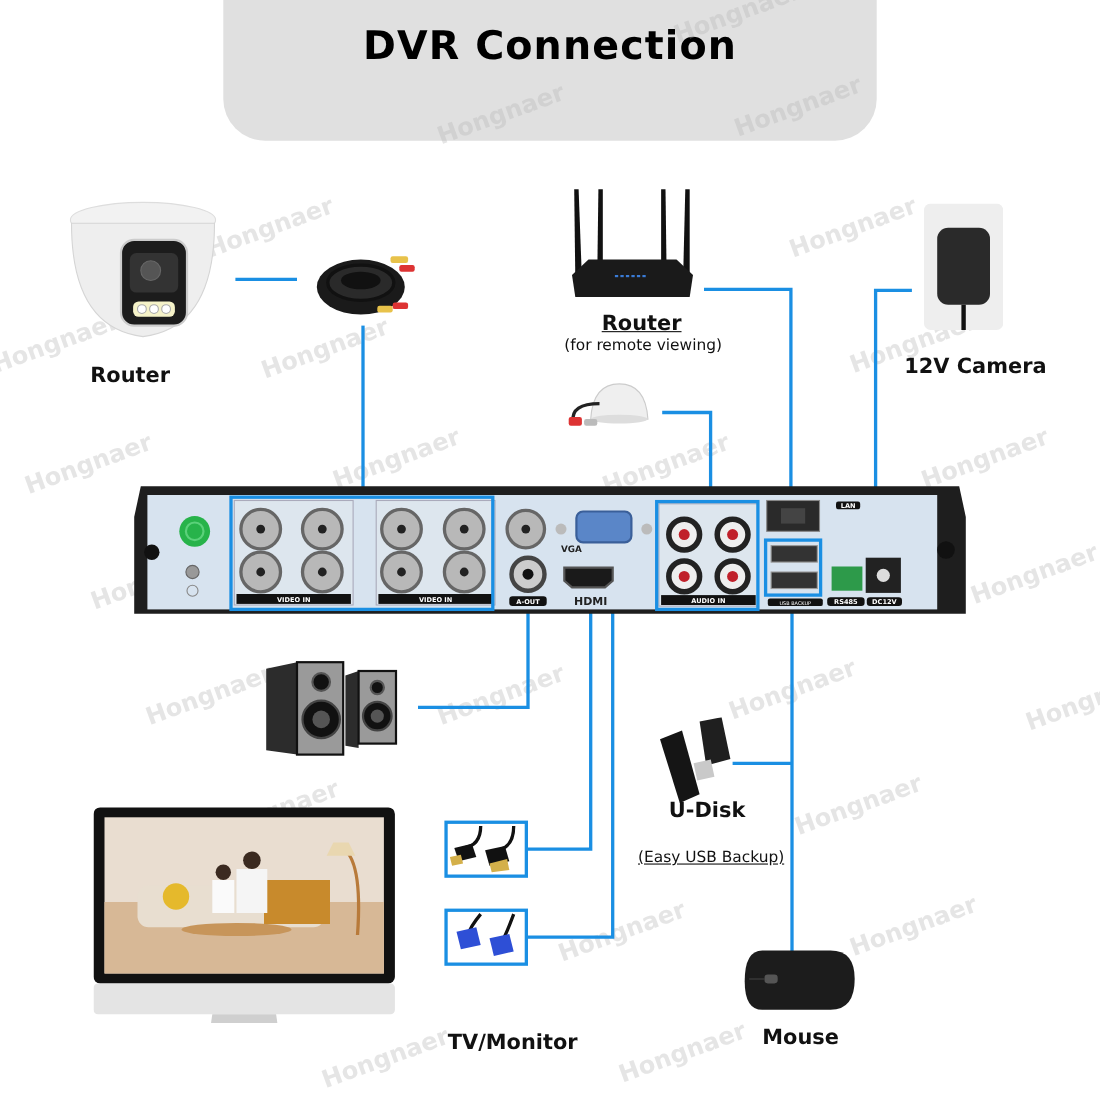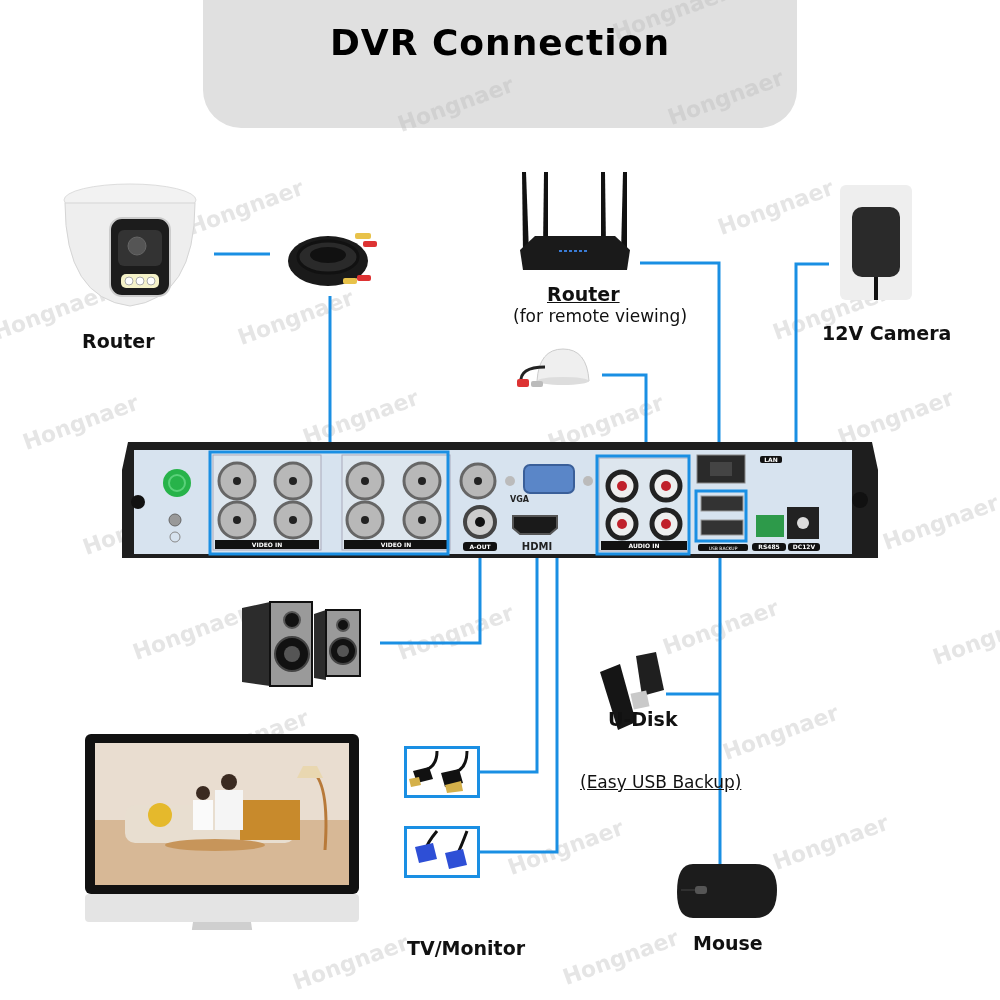--- a/index.html
+++ b/index.html
@@ -11,21 +11,21 @@
   .abs { position: absolute; }
   .title-box {
     left: 203px; top: -30px; width: 594px; height: 158px;
     background: #e0e0e0; border-radius: 0 0 38px 38px;
   }
   .title-text {
     left: 203px; top: 22px; width: 594px; text-align: center;
     font-size: 36px; font-weight: bold; color: #000; letter-spacing: 1px;
   }
   .label { font-weight: bold; color: #111; font-size: 19px; white-space: nowrap; }
-  .sublabel { color: #111; font-size: 17px; white-space: nowrap; }
+  .sublabel { color: #111; font-size: 14px; white-space: nowrap; }
   .wm {
     position: absolute; color: rgba(180,180,180,0.35); font-size: 22px; font-weight: bold;
     transform: rotate(-20deg); white-space: nowrap; pointer-events: none;
   }
   svg text { font-family: "DejaVu Sans", sans-serif; }
   .port-label { font-size: 6px; fill: #fff; font-weight: bold; }
 </style>
 </head>
 <body>
 
@@ -230,21 +230,21 @@
   <circle cx="103" cy="25" r="6" fill="#111" stroke="#555" stroke-width="2"></circle>
   <circle cx="103" cy="51" r="13" fill="#111" stroke="#444" stroke-width="2"></circle>
   <circle cx="103" cy="51" r="6" fill="#555"></circle>
 </svg>
 
 <svg class="abs" style="left:598px;top:652px;" width="68" height="80" viewBox="0 0 68 80">
   <polygon points="2,20 22,12 38,70 20,78" fill="#151515"></polygon>
   <polygon points="38,4 58,0 66,38 44,44" fill="#1f1f1f"></polygon>
   <rect x="34" y="40" width="16" height="16" fill="#c9c9c9" transform="rotate(-12 42 48)"></rect>
 </svg>
-<div class="abs label" style="left:608px;top:708px;">U-Disk</div>
+<div class="abs label" style="left:608px;top:726px;">U-Disk</div>
 <div class="abs sublabel" style="left:580px;top:772px;text-decoration:underline;">(Easy USB Backup)</div>
 
 <div class="abs" style="left:404px;top:746px;width:76px;height:52px;border:3px solid #1a8fe3;background:#fff;box-sizing:border-box;">
   <svg width="70" height="46" viewBox="0 0 70 46">
     <path d="M30 2 Q30 20 14 22" stroke="#111" stroke-width="3" fill="none"></path>
     <path d="M60 2 Q60 22 44 24" stroke="#111" stroke-width="3" fill="none"></path>
     <polygon points="6,22 22,18 26,30 10,34" fill="#111"></polygon>
     <polygon points="2,30 12,28 14,36 4,38" fill="#d4b04a"></polygon>
     <polygon points="34,24 52,20 56,34 38,38" fill="#111"></polygon>
     <polygon points="38,36 54,32 56,42 40,44" fill="#d4b04a"></polygon>

